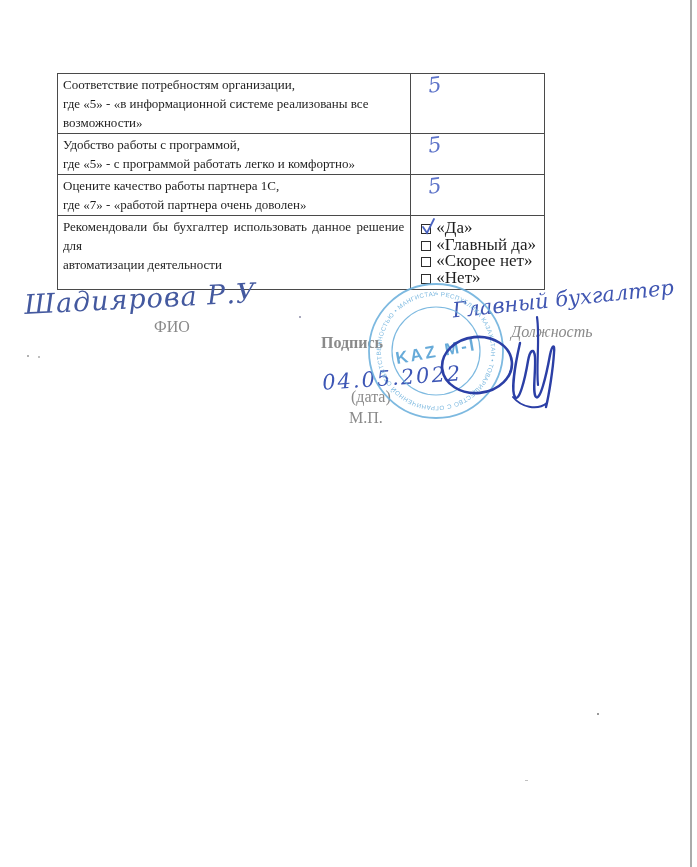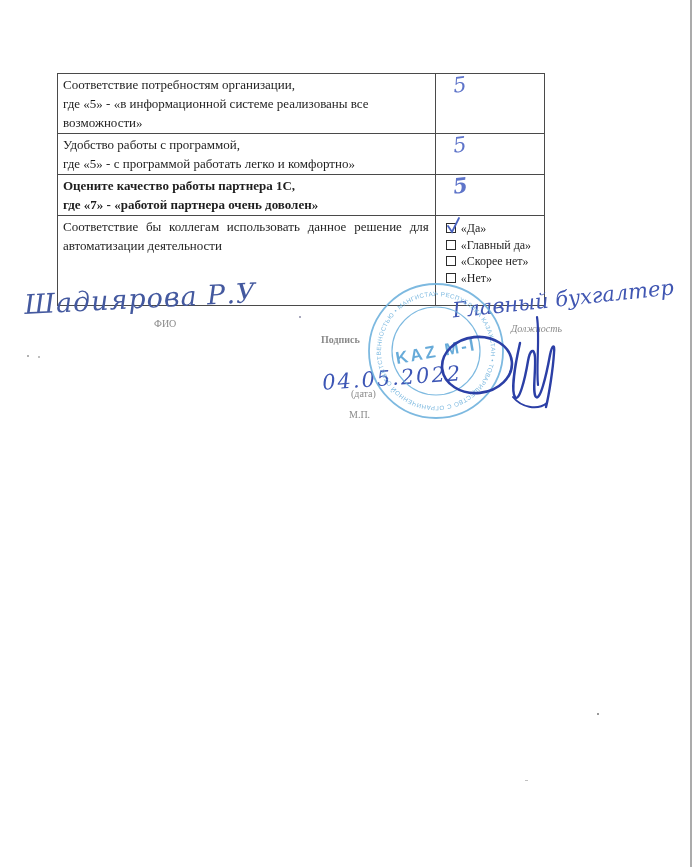--- a/index.html
+++ b/index.html
@@ -11,30 +11,30 @@
 
   table.eval{position:absolute;left:57px;top:73px;width:488px;border-collapse:collapse;
              font-size:13px;line-height:19px;}
   table.eval td{border:1px solid #4a4a4a;vertical-align:top;padding:1px 6px 1px 5px;}
   td.qcell{width:460px;}
   td.scell{width:99px;padding:0;}
   .score-wrap{display:flex;align-items:flex-end;height:100%;padding:0 0 0 12px;box-sizing:border-box;}
   .hw{font-family:"DejaVu Serif", serif;font-style:italic;}
   .score{color:#5e74c9;font-size:21px;line-height:20px;display:inline-block;
          transform:rotate(-7deg);margin-bottom:1px;}
-  .r1{height:44px;} .r2{height:40px;} .r3{height:40px;font-weight:bold;} .r4{height:71px;}
+  .r1{height:44px;} .r2{height:40px;} .r3{height:40px;} .r4{height:71px;}
   .q-line1j{text-align:justify;text-align-last:justify;}
 
-  .opts{padding:3px 2px 18px 5px;font-size:12px;line-height:16.5px;}
+  .opts{padding:3px 2px 2px 5px;font-size:17px;line-height:16.5px;}
   .opt{white-space:nowrap;position:relative;}
   .box{display:inline-block;width:8px;height:8px;border:1px solid #2c2c2c;
        margin-right:5px;vertical-align:-1px;position:relative;}
   .tick-svg{position:absolute;left:-3px;top:-9px;overflow:visible;}
 
-  .sig-label{position:absolute;font-size:10px;color:#8a8a8a;
+  .sig-label{position:absolute;font-size:16px;color:#8a8a8a;
              font-family:"Liberation Serif", serif;}
   .ink{position:absolute;font-family:"DejaVu Serif", serif;font-style:italic;white-space:nowrap;}
   .ink-name{left:24px;top:283px;font-size:27px;color:#44599f;transform:rotate(-3deg);letter-spacing:1px;}
   .ink-pos{left:452px;top:287px;font-size:21px;color:#4056b2;transform:rotate(-6deg);}
   .ink-date{left:322px;top:366px;font-size:21px;color:#3d56b5;transform:rotate(-4deg);letter-spacing:2px;}
 
   .stamp-svg{position:absolute;left:361px;top:276px;opacity:.88;}
   .sign-svg{position:absolute;left:425px;top:303px;}
 
   .scan-line{position:absolute;left:690px;top:0;width:2px;height:867px;background:#ababab;}
@@ -76,21 +76,21 @@
         <div>где «7» - «работой партнера очень доволен»</div>
       </td>
       <td class="scell">
         <div class="score-wrap">
               <span class="hw score">5</span>
             </div>
       </td>
     </tr>
     <tr class="r4">
       <td class="qcell">
-        <div class="q-line1j">Соответствие бы коллегам использовать данное решение для</div>
+        <div class="q-line1j">Рекомендовали бы бухгалтер использовать данное решение для</div>
         <div>автоматизации деятельности</div>
       </td>
       <td class="scell">
         <div class="opts">
           <div class="opt">
             <span class="box">
               <svg class="tick-svg" width="18" height="20">
                 <path d="M4,11 l4,6 l7,-14" stroke="#4a63c0" stroke-width="1.8" fill="none" stroke-linecap="round"></path>
               </svg>
             </span><span>«Да»</span>

